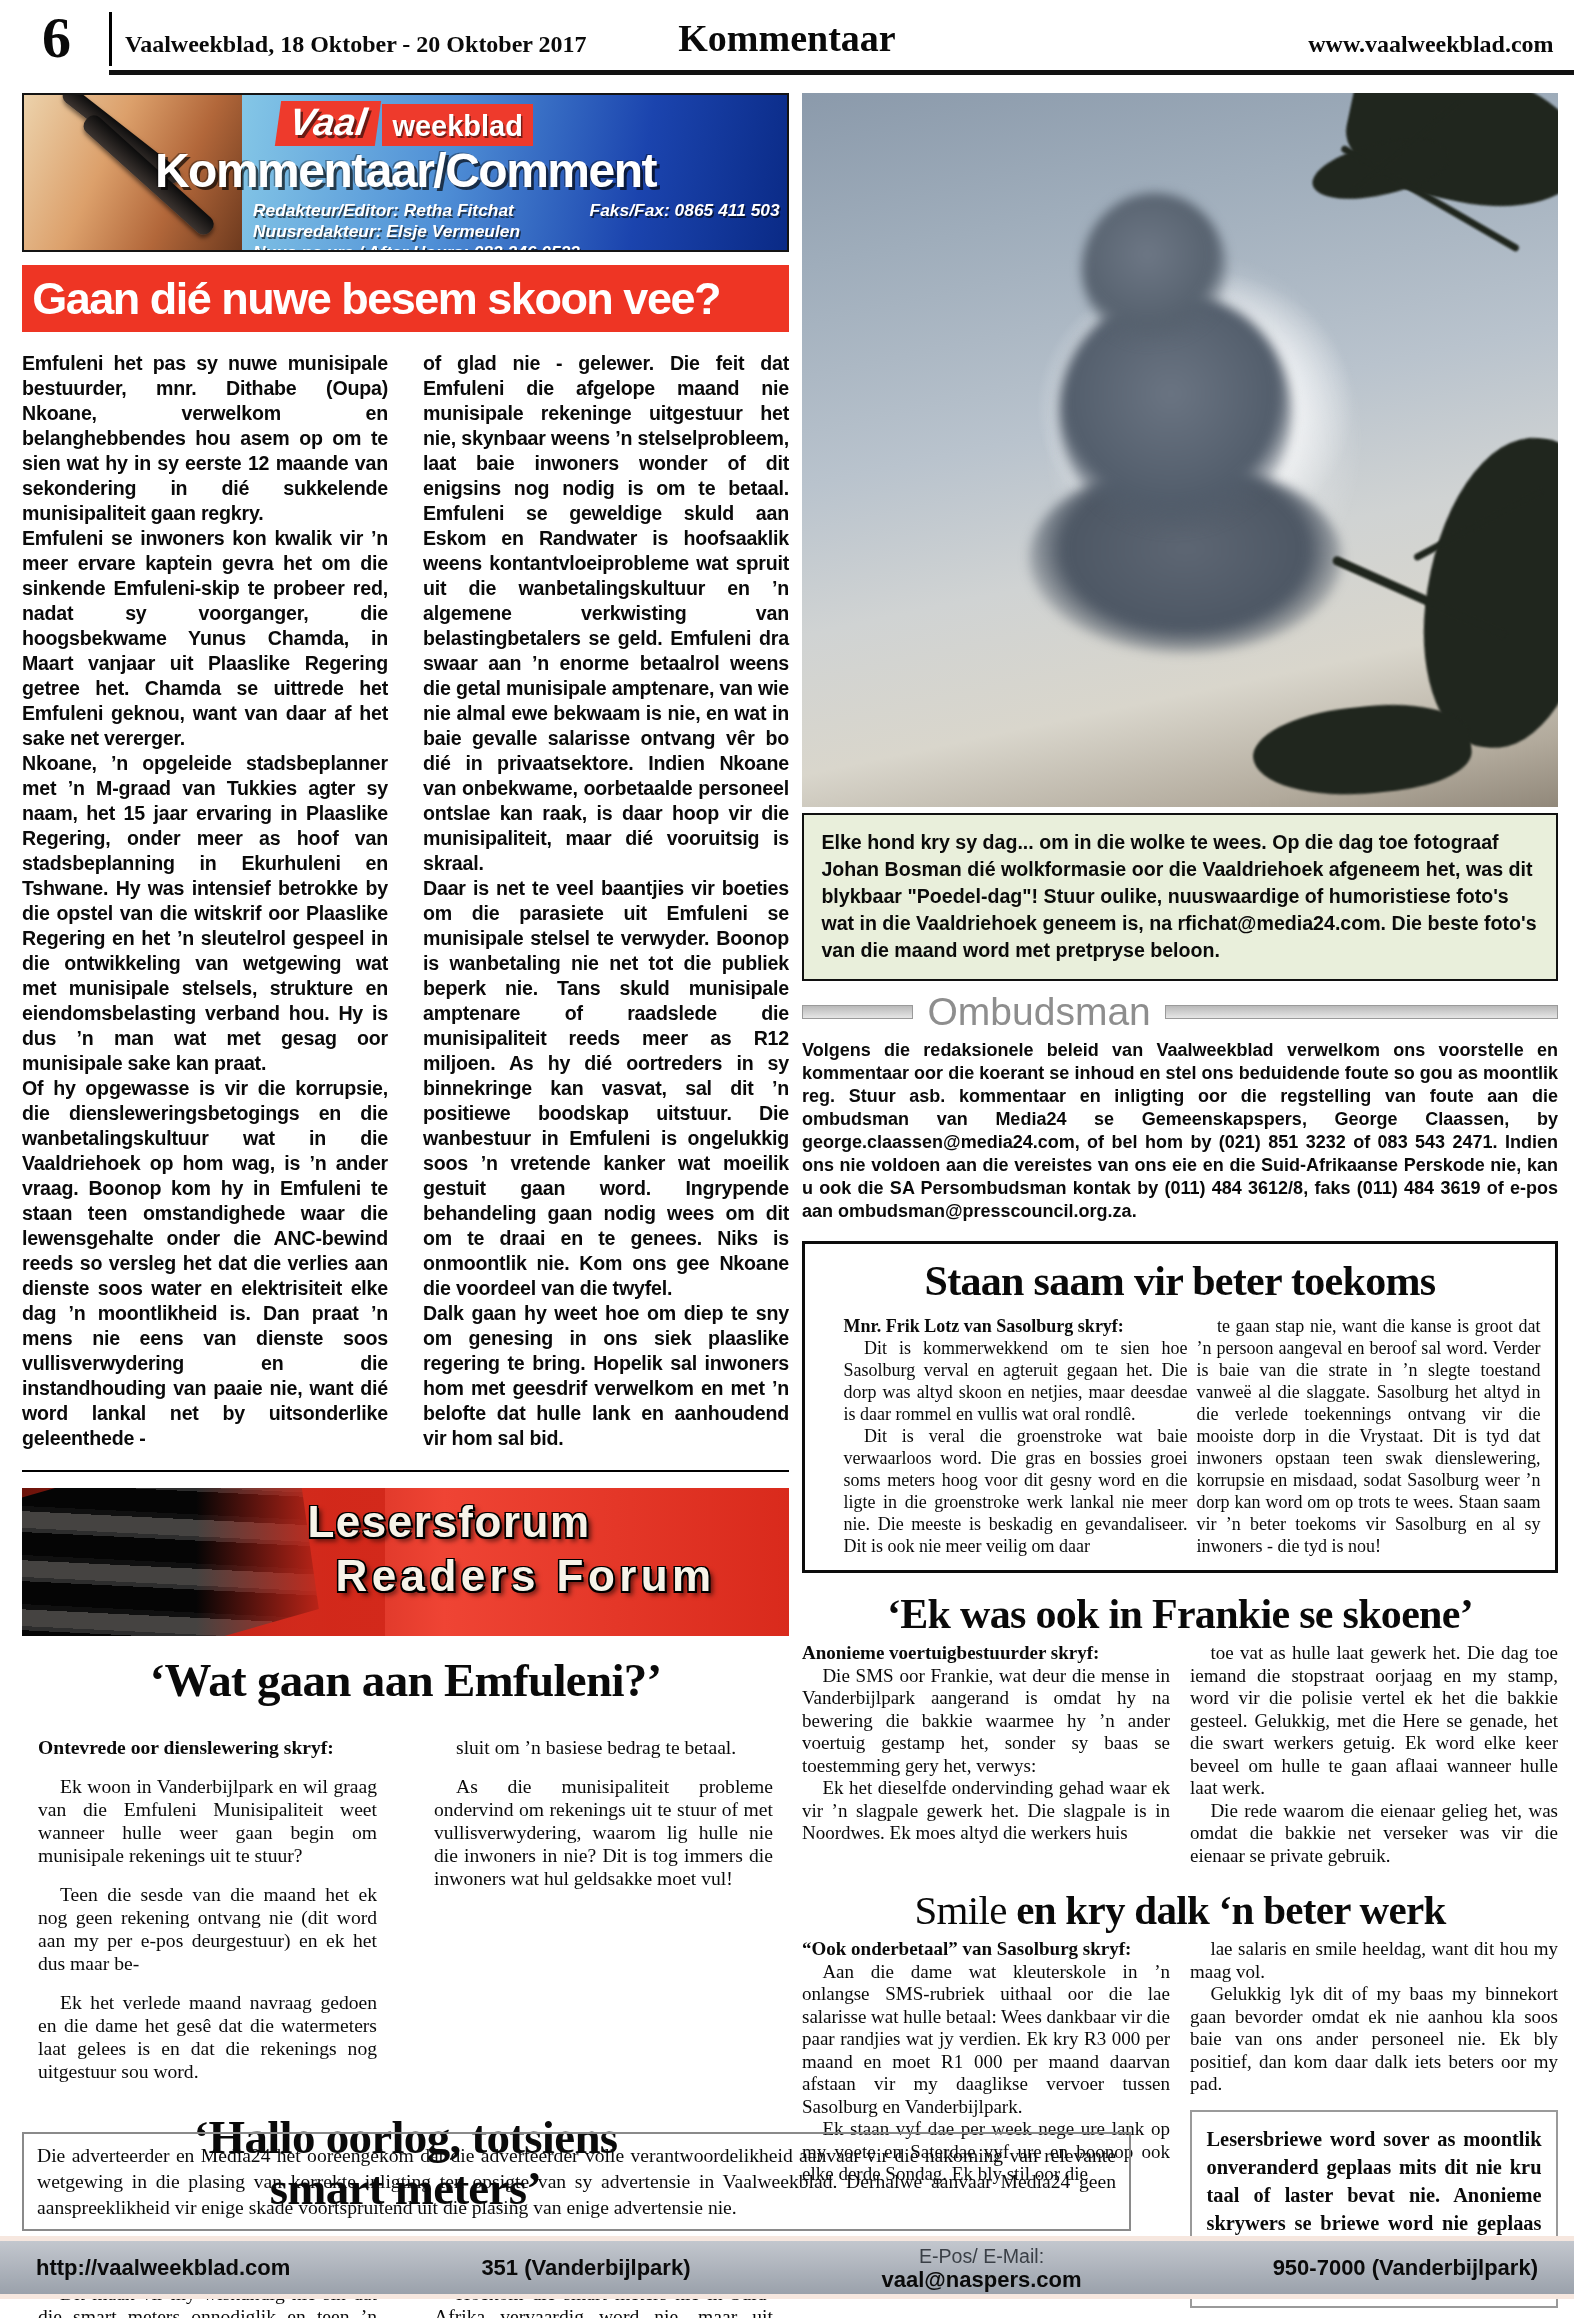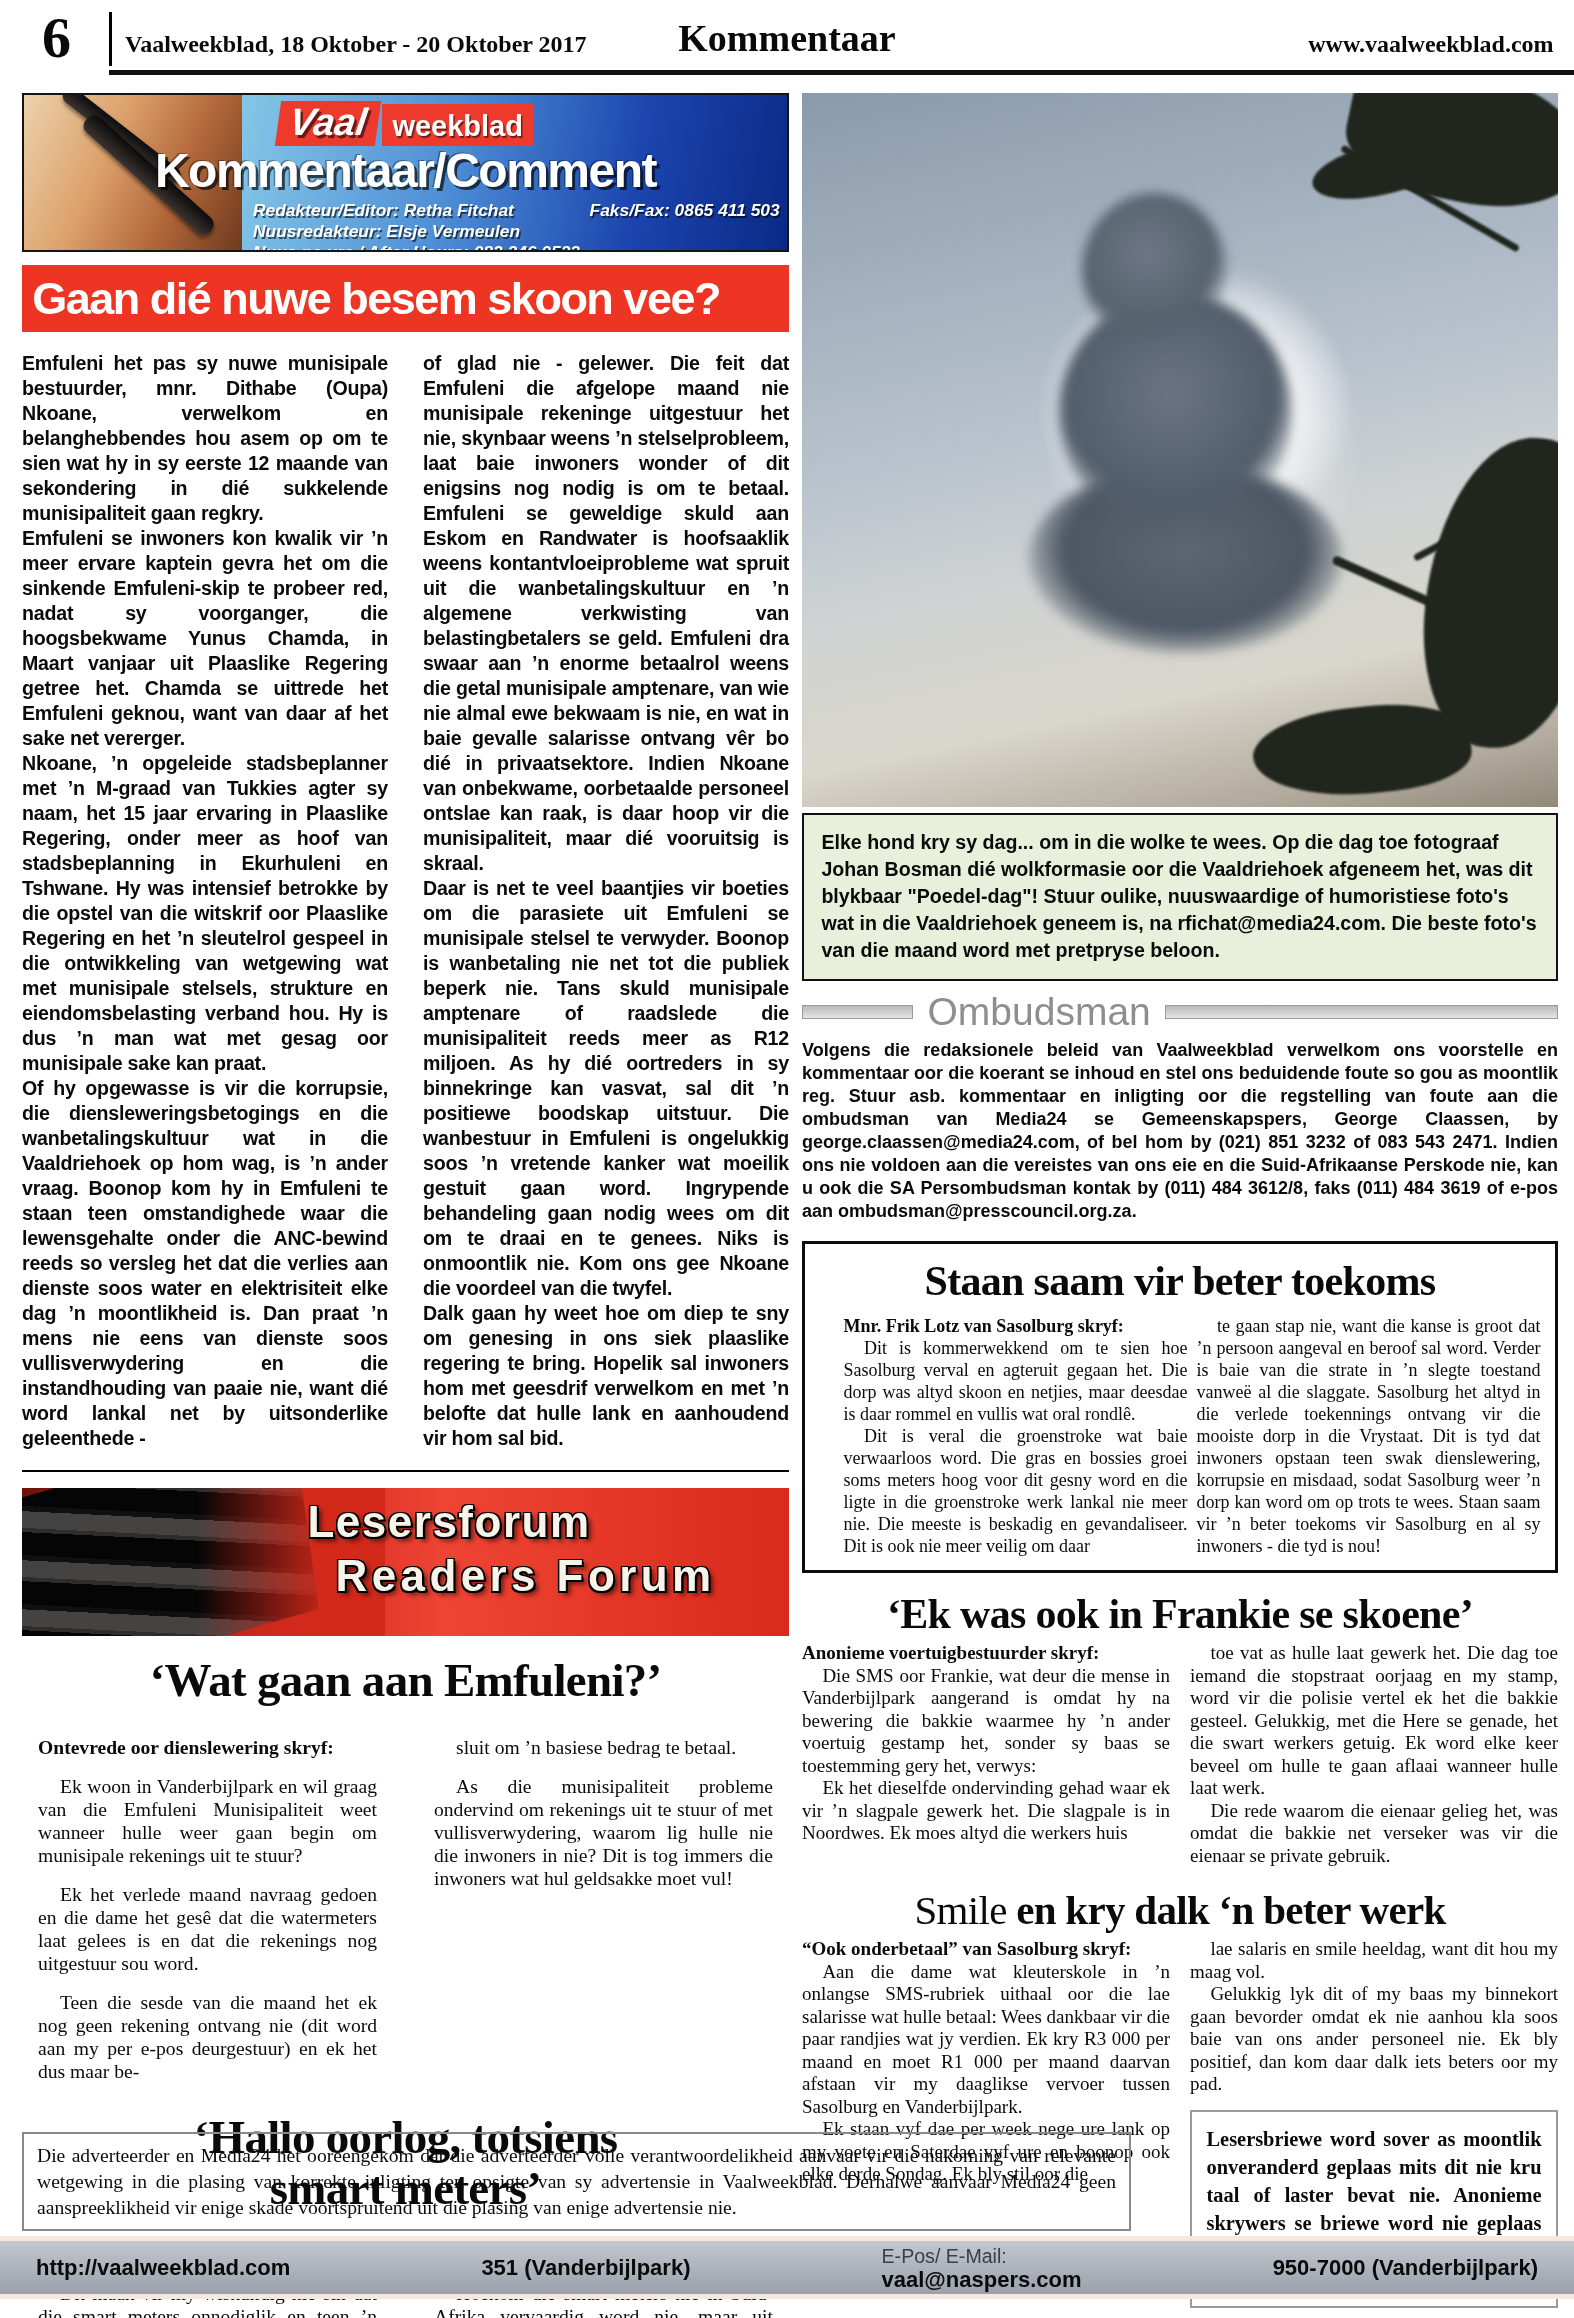--- a/index.html
+++ b/index.html
@@ -125,21 +125,21 @@
 
   
   .disclaimer-box { position:absolute; left:22px; top:2132px; width:1109px; box-sizing:border-box;
                     border:2.2px solid #8a8a8a; padding:8.7px 13px; }
   .disclaimer-box p { margin:0; font-family:"Liberation Serif", serif; font-size:19.6px; line-height:26px; text-align:justify; }
 
   
   .footer { position:absolute; left:0; top:2236px; width:1574px; height:63px; box-sizing:border-box;
             background:linear-gradient(#c3c7ce,#9aa1ab); border-top:5.8px solid #f6e7df; border-bottom:5.8px solid #f6e7df;
             display:flex; align-items:center; justify-content:space-between; padding:0 36px; font-weight:bold; font-size:22px; }
-  .footer .email-block { line-height:23px; }
+  .footer .email-block { text-align:center; line-height:23px; }
   .footer .email-label { font-weight:normal; color:#3a3f46; font-size:19.6px; }
 </style>
 </head>
 <body>
 
 <div class="page">
 
   <div class="pagehead">
     <div class="pageno">6</div>
     <div class="vline"></div>
@@ -196,22 +196,22 @@
         <div class="forum-line1">Lesersforum</div>
         <div class="forum-line2">Readers Forum</div>
       </div>
     </div>
 
     <div class="serif-headline hl-watgaan">‘Wat gaan aan Emfuleni?’</div>
     <div class="letter-cols">
       <div class="letter-col">
         <p class="lead">Ontevrede oor dienslewering skryf:</p>
         <p>Ek woon in Vanderbijlpark en wil graag van die Emfuleni Munisipaliteit weet wanneer hulle weer gaan begin om munisipale rekenings uit te stuur?</p>
+        <p>Teen die sesde van die maand het ek nog geen rekening ontvang nie (dit word aan my per e-pos deurgestuur) en ek het dus maar be-</p>
         <p>Ek het verlede maand navraag gedoen en die dame het gesê dat die watermeters laat gelees is en dat die rekenings nog uitgestuur sou word.</p>
-        <p>Teen die sesde van die maand het ek nog geen rekening ontvang nie (dit word aan my per e-pos deurgestuur) en ek het dus maar be-</p>
       </div>
       <div class="letter-col">
         <p>sluit om ’n basiese bedrag te betaal.</p>
         <p>As die munisipaliteit probleme ondervind om rekenings uit te stuur of met vullisverwydering, waarom lig hulle nie die inwoners in nie? Dit is tog immers die inwoners wat hul geldsakke moet vul!</p>
       </div>
     </div>
 
     <div class="serif-headline hl-hallo">
       <div>‘Hallo oorlog, totsiens</div>
       <div>smart meters’</div>

